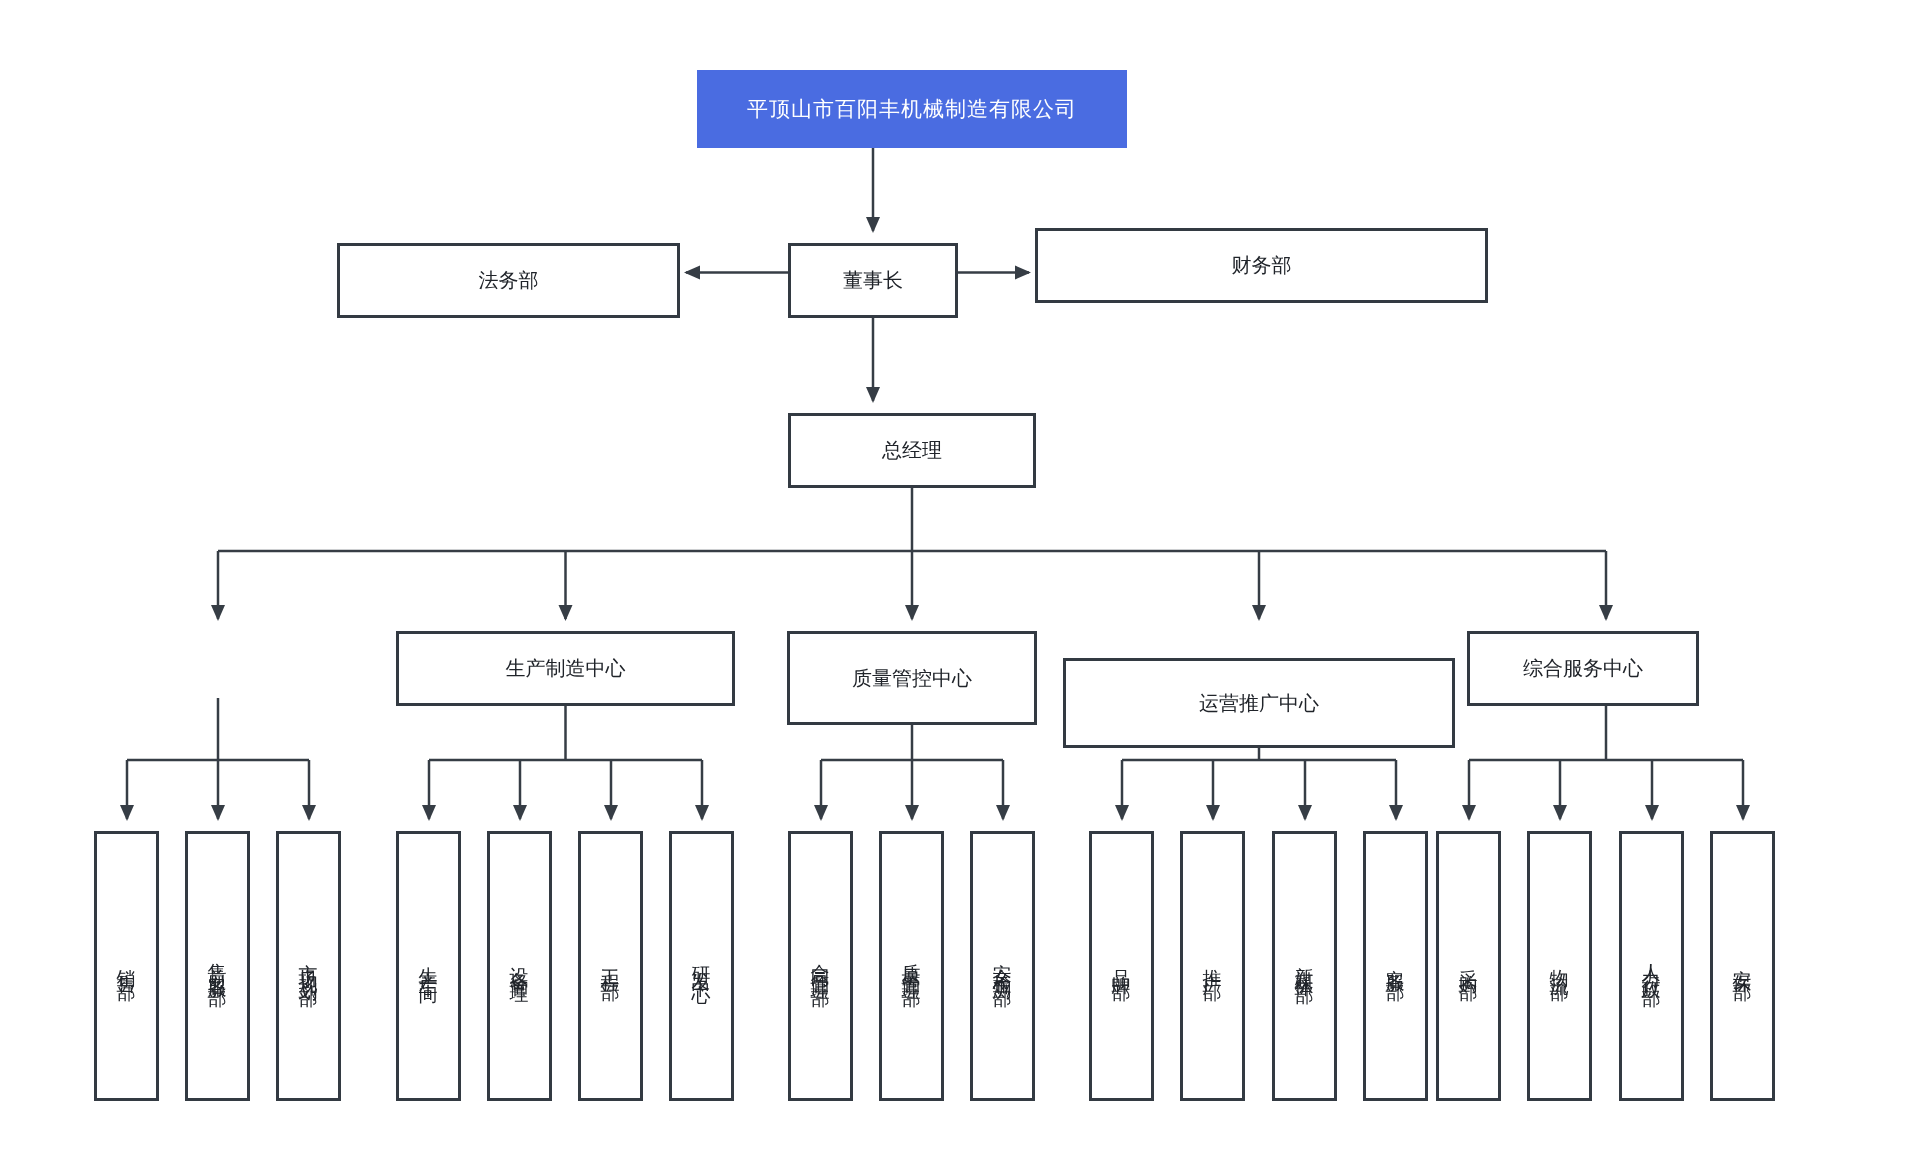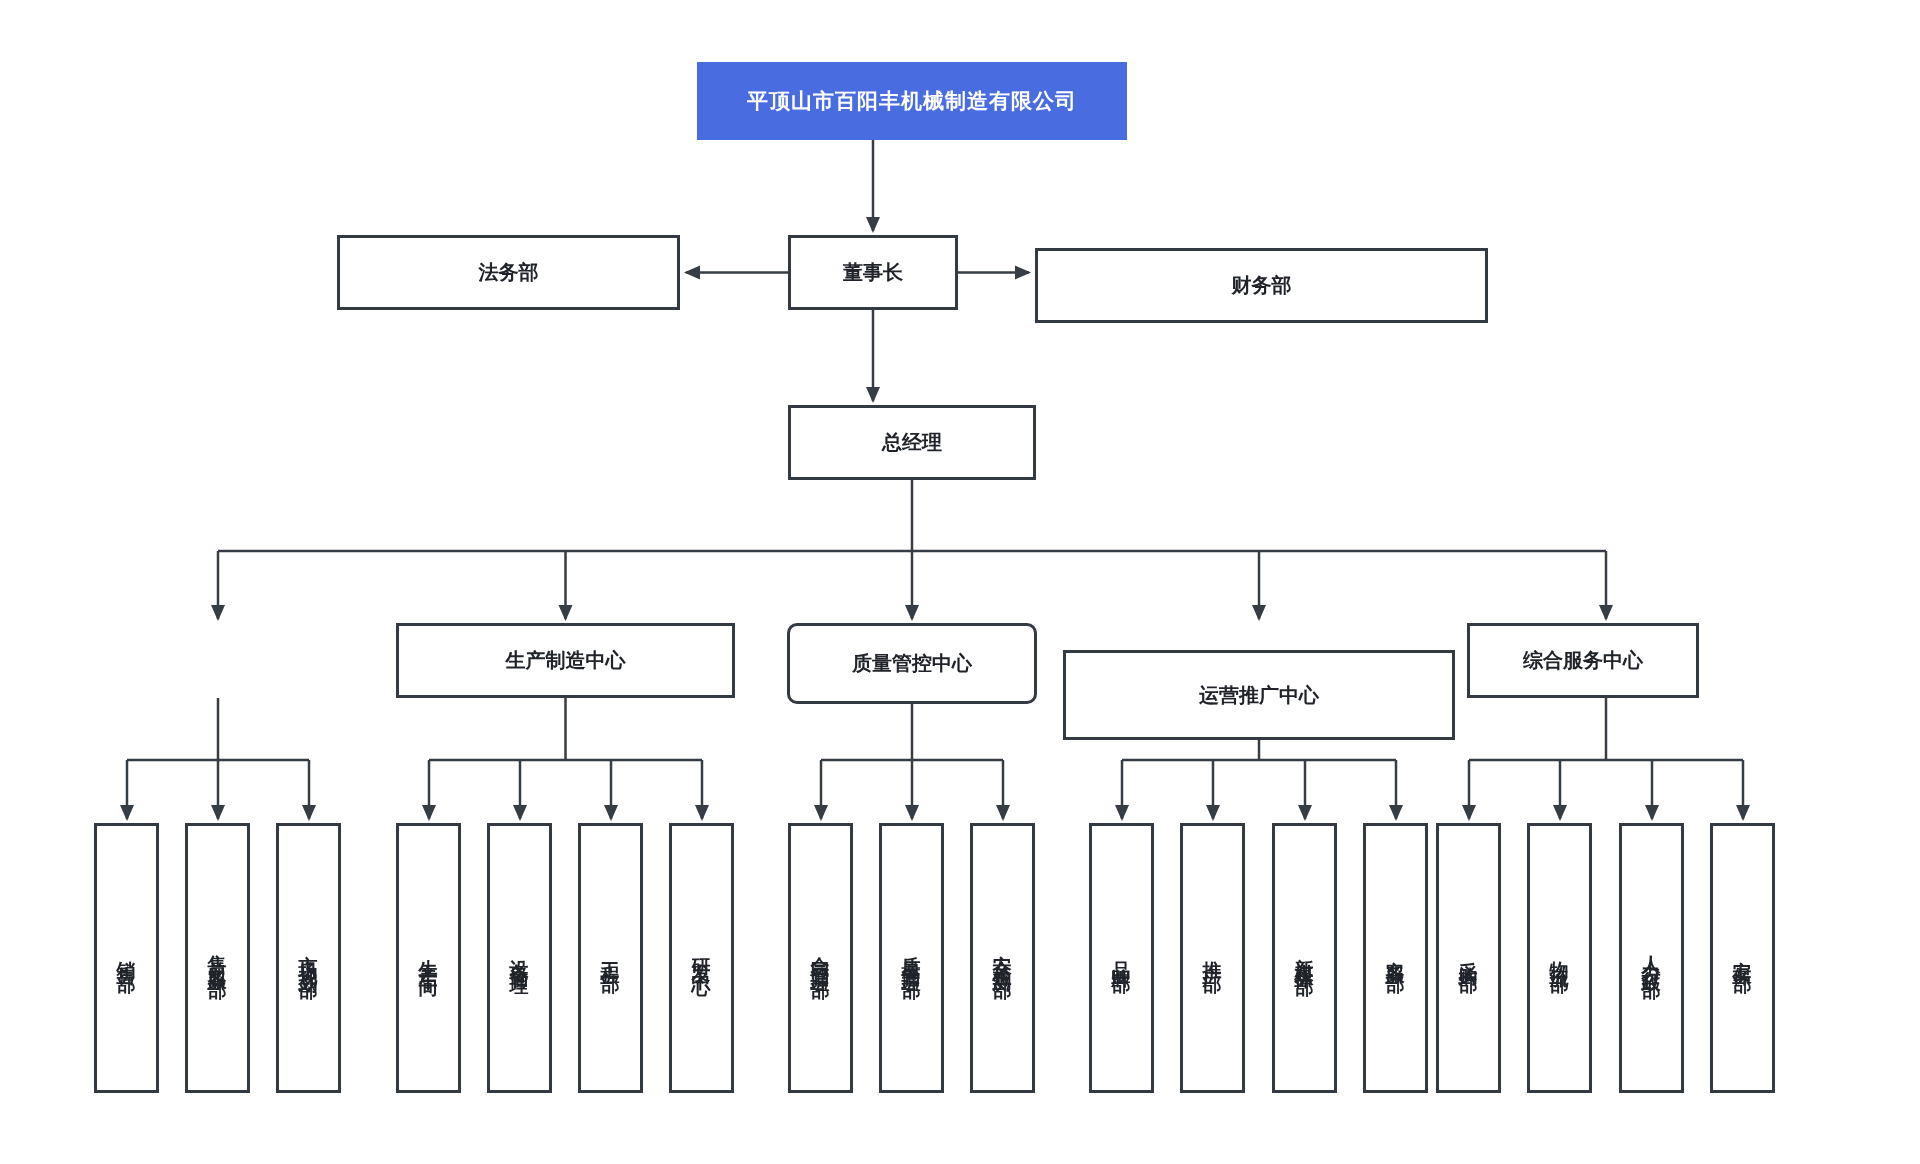--- a/index.html
+++ b/index.html
@@ -24,24 +24,25 @@
   }
   .node {
     position: absolute;
     box-sizing: border-box;
     background: #ffffff;
     border: 3px solid #333a42;
     color: #20242a;
     display: flex;
     align-items: center;
     justify-content: center;
-    font-weight: 700;
+    font-weight: 400;
     font-size: 20px;
     text-align: center;
     white-space: nowrap;
+    margin-top: 8px;
   }
   .node.root {
     background: #4a6ce1;
     border: none;
     color: #ffffff;
     font-size: 21px;
     letter-spacing: 1px;
   }
   .node.leaf {
     writing-mode: vertical-lr;
@@ -131,26 +132,26 @@
         <line x1="1652" y1="760" x2="1652" y2="819" marker-end="url(#arrow)"></line>
         <line x1="1743" y1="760" x2="1743" y2="819" marker-end="url(#arrow)"></line>
       </g>
     </g>
   </svg>
 
   <div class="node root" style="left:697px; top:62px; width:430px; height:78px;">平顶山市百阳丰机械制造有限公司</div>
 
   <div class="node" style="left:337px; top:235px; width:343px; height:75px;">法务部</div>
   <div class="node" style="left:788px; top:235px; width:170px; height:75px;">董事长</div>
-  <div class="node" style="left:1035px; top:248px; width:453px; height:75px;">财务部</div>
+  <div class="node" style="left:1035px; top:220px; width:453px; height:75px;">财务部</div>
 
   <div class="node" style="left:788px; top:405px; width:248px; height:75px;">总经理</div>
 
   <div class="node" style="left:396px; top:623px; width:339px; height:75px;">生产制造中心</div>
-  <div class="node" style="left:787px; top:623px; width:250px; height:81px;border-radius:10px;">质量管控中心</div>
+  <div class="node" style="left:787px; top:623px; width:250px; height:94px;">质量管控中心</div>
   <div class="node" style="left:1063px; top:650px; width:392px; height:90px;">运营推广中心</div>
   <div class="node" style="left:1467px; top:623px; width:232px; height:75px;">综合服务中心</div>
 
   <div class="node leaf" style="left:94px; top:823px; width:65px; height:270px;">销售部</div>
   <div class="node leaf" style="left:185px; top:823px; width:65px; height:270px;">售前客服部</div>
   <div class="node leaf" style="left:276px; top:823px; width:65px; height:270px;">市场规划部</div>
 
   <div class="node leaf" style="left:396px; top:823px; width:65px; height:270px;">生产车间</div>
   <div class="node leaf" style="left:487px; top:823px; width:65px; height:270px;">设备管理</div>
   <div class="node leaf" style="left:578px; top:823px; width:65px; height:270px;">工程部</div>

